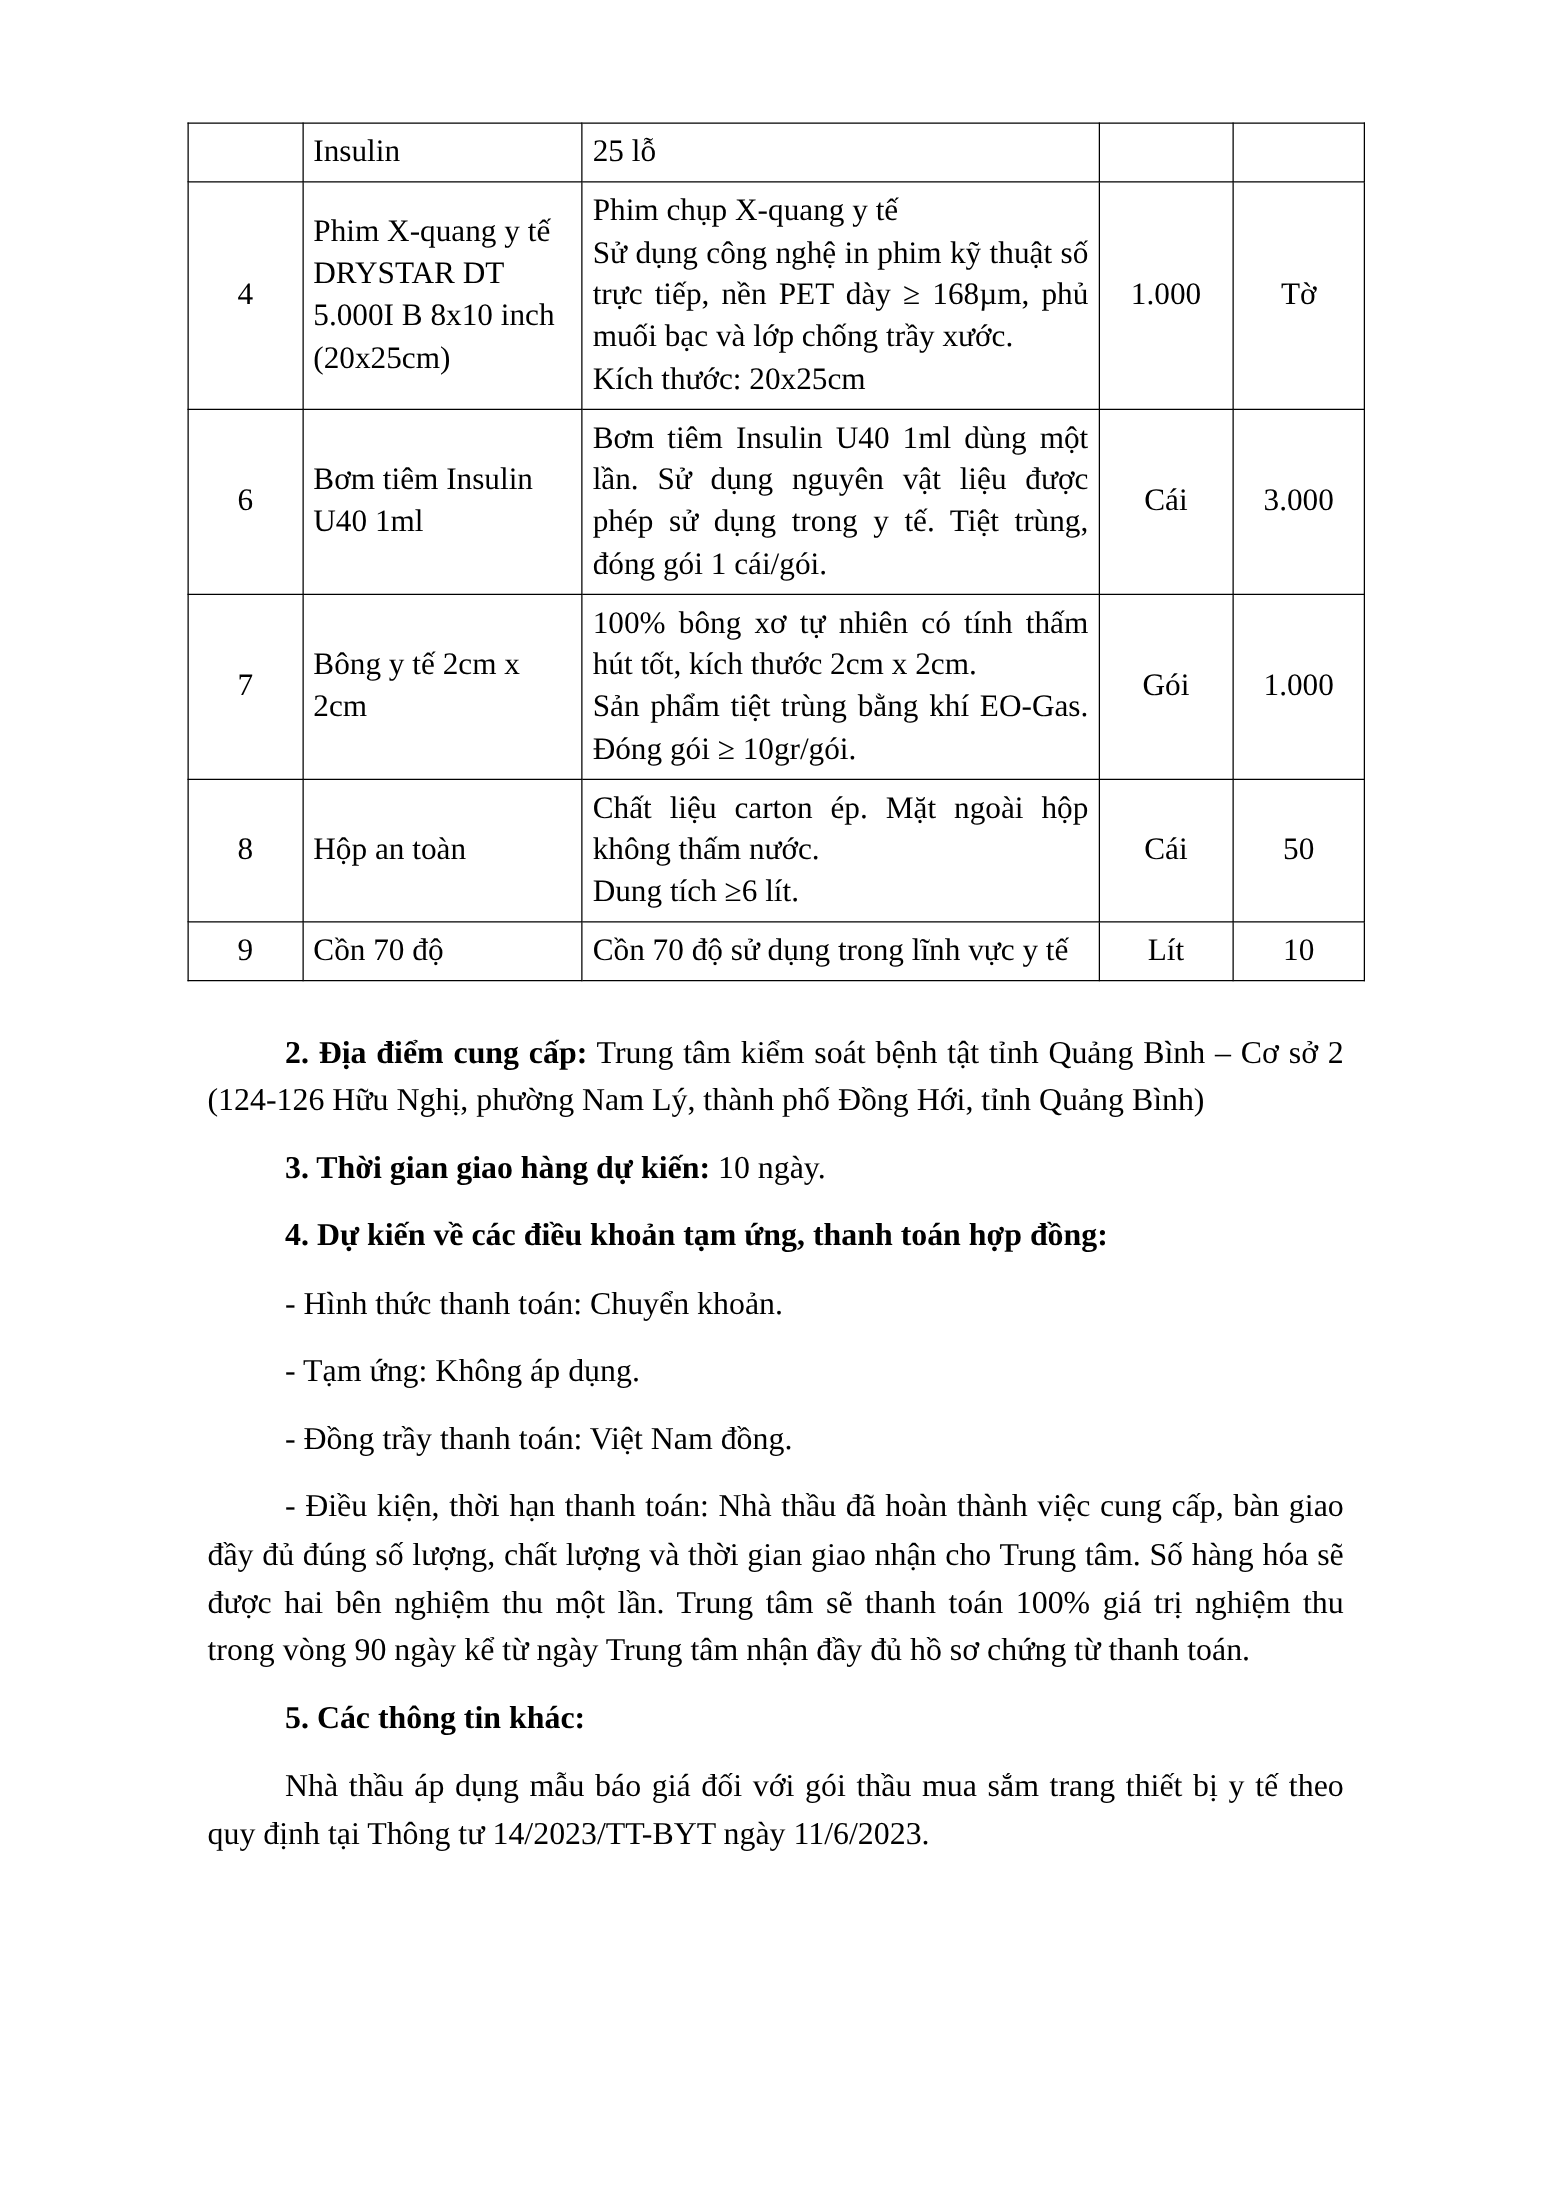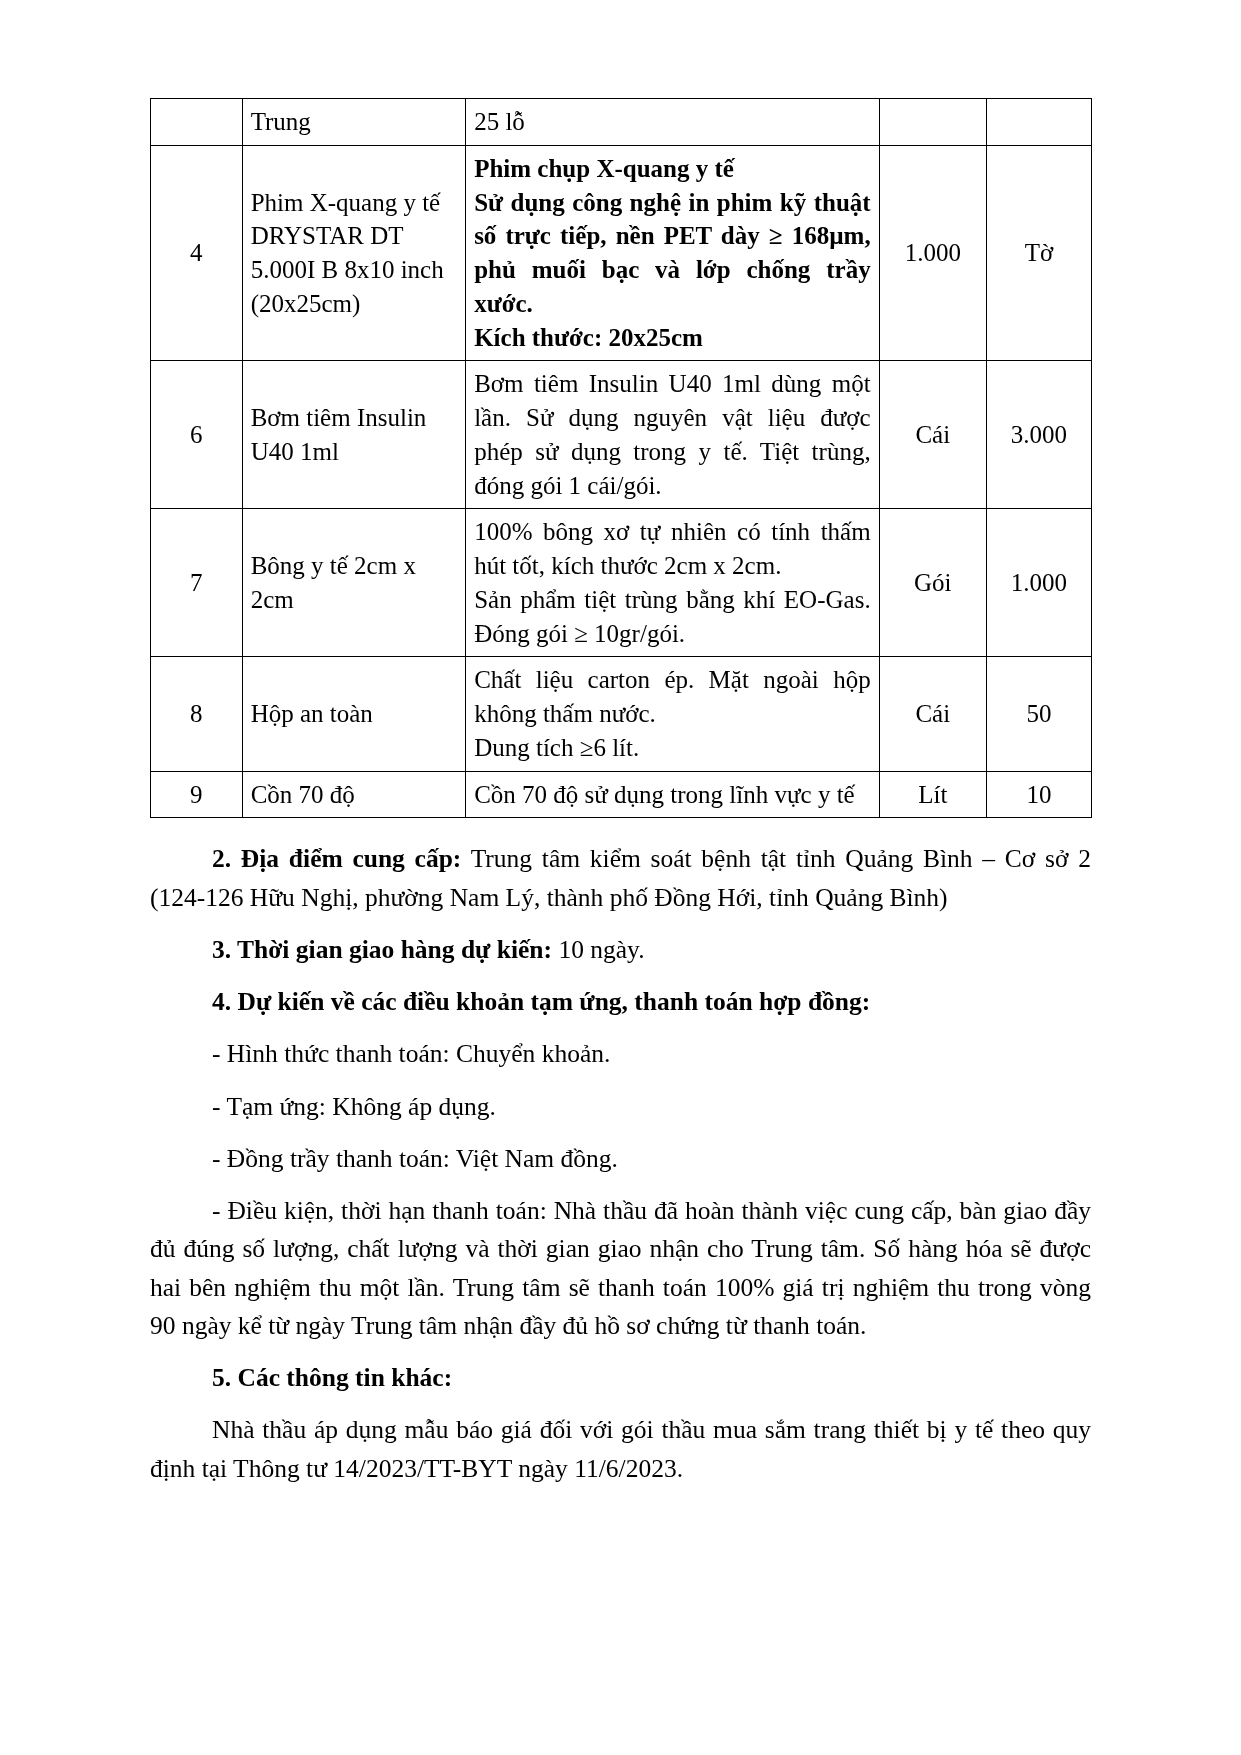--- a/index.html
+++ b/index.html
@@ -38,21 +38,21 @@
   col.c-unit { width: 96px; }
   col.c-qty { width: 94px; }
   .ta-center { text-align: center; }
   .ta-left { text-align: left; }
   .desc-cell { text-align: justify; text-justify: inter-word; }
   .body-text {
     font-size: 25.5px;
     line-height: 1.5;
     text-align: justify;
     text-justify: inter-word;
-    margin: 0;
+    margin: 16px;
   }
   .para {
     margin-top: 14px;
   }
   .indent {
     text-indent: 62px;
   }
   b { font-weight: bold; }
   .spacer-after-table { height: 22px; }
 </style>
@@ -65,29 +65,29 @@
     <colgroup>
       <col class="c-stt">
         <col class="c-name">
         <col class="c-desc">
         <col class="c-unit">
         <col class="c-qty">
     </colgroup>
     <tbody>
       <tr>
         <td class="ta-center"></td>
-        <td class="ta-left">Trung</td>
+        <td class="ta-left">Insulin</td>
         <td class="desc-cell">25 lỗ</td>
         <td class="ta-center"></td>
         <td class="ta-center"></td>
       </tr>
       <tr>
         <td class="ta-center">4</td>
         <td class="ta-left">Phim X-quang y tế DRYSTAR DT 5.000I B 8x10 inch (20x25cm)</td>
-        <td class="desc-cell" style="white-space: pre-line; font-weight: bold;">Phim chụp X-quang y tế
+        <td class="desc-cell" style="white-space: pre-line;">Phim chụp X-quang y tế
 Sử dụng công nghệ in phim kỹ thuật số trực tiếp, nền PET dày ≥ 168µm, phủ muối bạc và lớp chống trầy xước.
 Kích thước: 20x25cm</td>
         <td class="ta-center">1.000</td>
         <td class="ta-center">Tờ</td>
       </tr>
       <tr>
         <td class="ta-center">6</td>
         <td class="ta-left">Bơm tiêm Insulin U40 1ml</td>
         <td class="desc-cell" style="white-space: pre-line;">Bơm tiêm Insulin U40 1ml dùng một lần. Sử dụng nguyên vật liệu được phép sử dụng trong y tế. Tiệt trùng, đóng gói 1 cái/gói.</td>
         <td class="ta-center">Cái</td>

